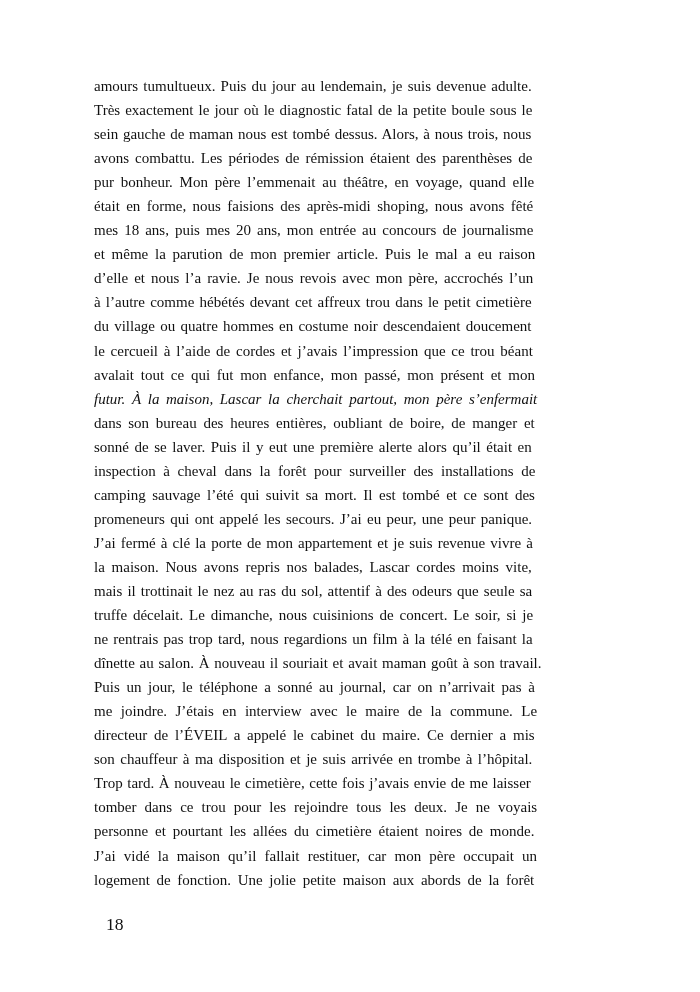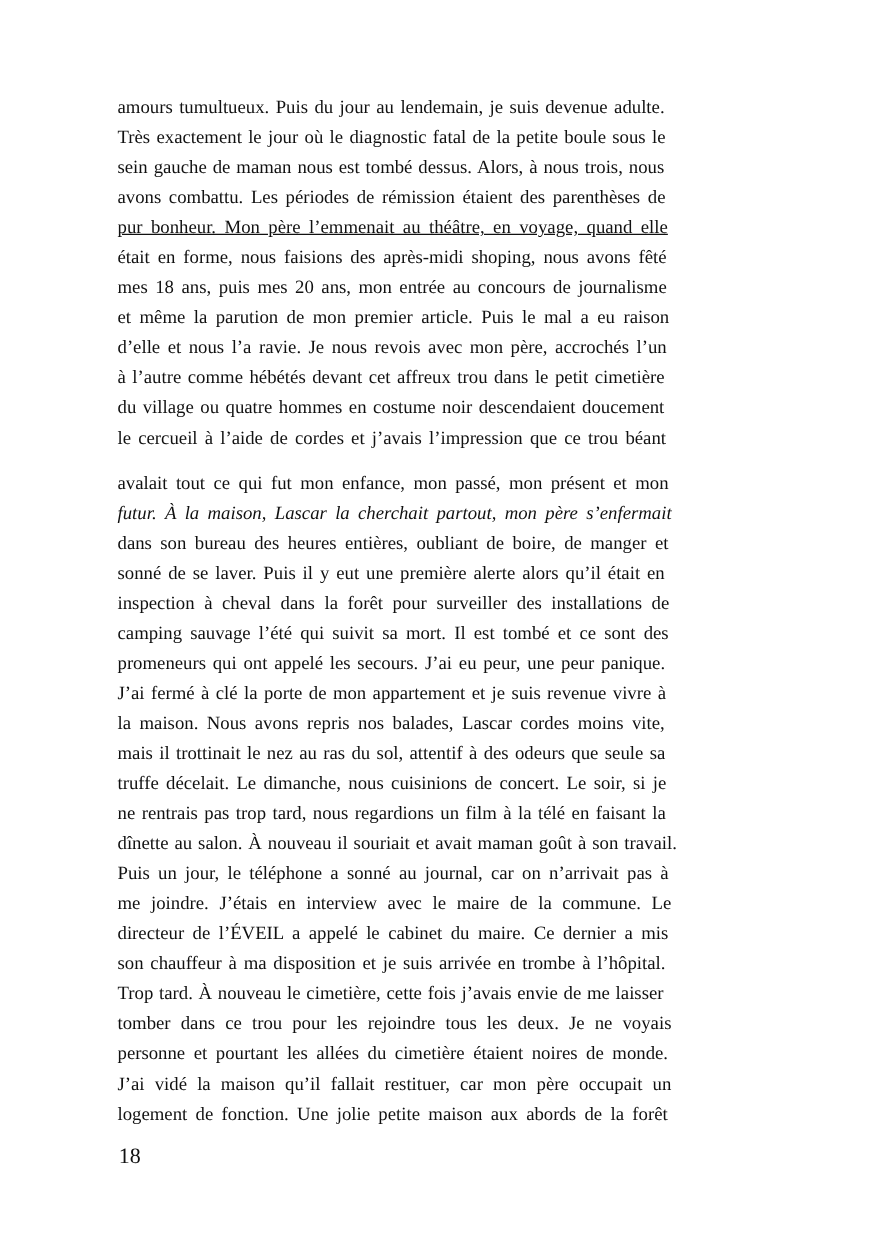--- a/index.html
+++ b/index.html
@@ -35,45 +35,45 @@
       white-space: nowrap;
       text-align: justify;
       text-align-last: justify;
       height: 24.05px;
     }
     .line.last {
       text-align-last: justify;
     }
     .page-number {
       position: absolute;
-      left: 95px;
+      left: 106px;
       top: 914px;
       font-family: "Liberation Serif", serif;
       font-size: 17.6px;
       color: #111111;
     }
   </style>
 </head>
 <body>
 
 <div class="page">
   <div class="text-block">
     <span class="line" style="white-space: nowrap; display: block; text-align: left; text-align-last: left; word-spacing: 1.4px; width: 511px;">amours tumultueux. Puis du jour au lendemain, je suis devenue adulte.</span>
     <span class="line" style="white-space: nowrap; display: block; text-align: left; text-align-last: left; word-spacing: 1.30769px; width: 511px;">Très exactement le jour où le diagnostic fatal de la petite boule sous le</span>
     <span class="line" style="white-space: nowrap; display: block; text-align: left; text-align-last: left; word-spacing: 1px; width: 511px;">sein gauche de maman nous est tombé dessus. Alors, à nous trois, nous</span>
     <span class="line" style="white-space: nowrap; display: block; text-align: left; text-align-last: left; word-spacing: 2.33333px; width: 511px;">avons combattu. Les périodes de rémission étaient des parenthèses de</span>
-    <span class="line" style="white-space: nowrap; display: block; text-align: right; text-align-last: left; word-spacing: 3px; width: 511px; text-decoration: underline;">pur bonheur. Mon père l’emmenait au théâtre, en voyage, quand elle</span>
+    <span class="line" style="white-space: nowrap; display: block; text-align: right; text-align-last: left; word-spacing: 3px; width: 511px;">pur bonheur. Mon père l’emmenait au théâtre, en voyage, quand elle</span>
     <span class="line" style="white-space: nowrap; display: block; text-align: left; text-align-last: left; word-spacing: 2.6px; width: 511px;">était en forme, nous faisions des après-midi shoping, nous avons fêté</span>
     <span class="line" style="white-space: nowrap; display: block; text-align: left; text-align-last: left; word-spacing: 2.25px; width: 511px;">mes 18 ans, puis mes 20 ans, mon entrée au concours de journalisme</span>
     <span class="line" style="white-space: nowrap; display: block; text-align: center; text-align-last: left; word-spacing: 3px; width: 511px;">et même la parution de mon premier article. Puis le mal a eu raison</span>
     <span class="line" style="white-space: nowrap; display: block; text-align: left; text-align-last: left; word-spacing: 2.25px; width: 511px;">d’elle et nous l’a ravie. Je nous revois avec mon père, accrochés l’un</span>
     <span class="line" style="white-space: nowrap; display: block; text-align: left; text-align-last: left; word-spacing: 1.45455px; width: 511px;">à l’autre comme hébétés devant cet affreux trou dans le petit cimetière</span>
     <span class="line" style="white-space: nowrap; display: block; text-align: left; text-align-last: left; word-spacing: 1.44444px; width: 511px;">du village ou quatre hommes en costume noir descendaient doucement</span>
     <span class="line" style="white-space: nowrap; display: block; text-align: left; text-align-last: left; word-spacing: 2px; width: 511px;">le cercueil à l’aide de cordes et j’avais l’impression que ce trou béant</span>
-    <span class="line" style="white-space: nowrap; display: block; text-align: center; text-align-last: left; word-spacing: 3px; width: 511px; margin-top: 12px;">avalait tout ce qui fut mon enfance, mon passé, mon présent et mon</span>
+    <span class="line" style="white-space: nowrap; display: block; text-align: center; text-align-last: left; word-spacing: 3px; width: 511px;">avalait tout ce qui fut mon enfance, mon passé, mon présent et mon</span>
     <span class="line" style="white-space: nowrap; display: block; text-align: left; text-align-last: left; word-spacing: 2.9px; width: 511px; font-style: italic;">futur. À la maison, Lascar la cherchait partout, mon père s’enfermait</span>
     <span class="line" style="white-space: nowrap; display: block; text-align: left; text-align-last: left; word-spacing: 3px; width: 511px;">dans son bureau des heures entières, oubliant de boire, de manger et</span>
     <span class="line" style="white-space: nowrap; display: block; text-align: left; text-align-last: left; word-spacing: 1.78571px; width: 511px;">sonné de se laver. Puis il y eut une première alerte alors qu’il était en</span>
     <span class="line" style="white-space: nowrap; display: block; text-align: left; text-align-last: left; word-spacing: 3.9px; width: 511px;">inspection à cheval dans la forêt pour surveiller des installations de</span>
     <span class="line" style="white-space: nowrap; display: block; text-align: left; text-align-last: left; word-spacing: 2.76923px; width: 511px;">camping sauvage l’été qui suivit sa mort. Il est tombé et ce sont des</span>
     <span class="line" style="white-space: nowrap; display: block; text-align: left; text-align-last: left; word-spacing: 1.63636px; width: 511px;">promeneurs qui ont appelé les secours. J’ai eu peur, une peur panique.</span>
     <span class="line" style="white-space: nowrap; display: block; text-align: left; text-align-last: left; word-spacing: 1.35714px; width: 511px;">J’ai fermé à clé la porte de mon appartement et je suis revenue vivre à</span>
     <span class="line" style="white-space: nowrap; display: block; text-align: left; text-align-last: left; word-spacing: 3px; width: 511px;">la maison. Nous avons repris nos balades, Lascar cordes moins vite,</span>
     <span class="line" style="white-space: nowrap; display: block; text-align: center; text-align-last: left; word-spacing: 1.33333px; width: 511px;">mais il trottinait le nez au ras du sol, attentif à des odeurs que seule sa</span>
     <span class="line" style="white-space: nowrap; display: block; text-align: left; text-align-last: left; word-spacing: 2.09091px; width: 511px;">truffe décelait. Le dimanche, nous cuisinions de concert. Le soir, si je</span>

